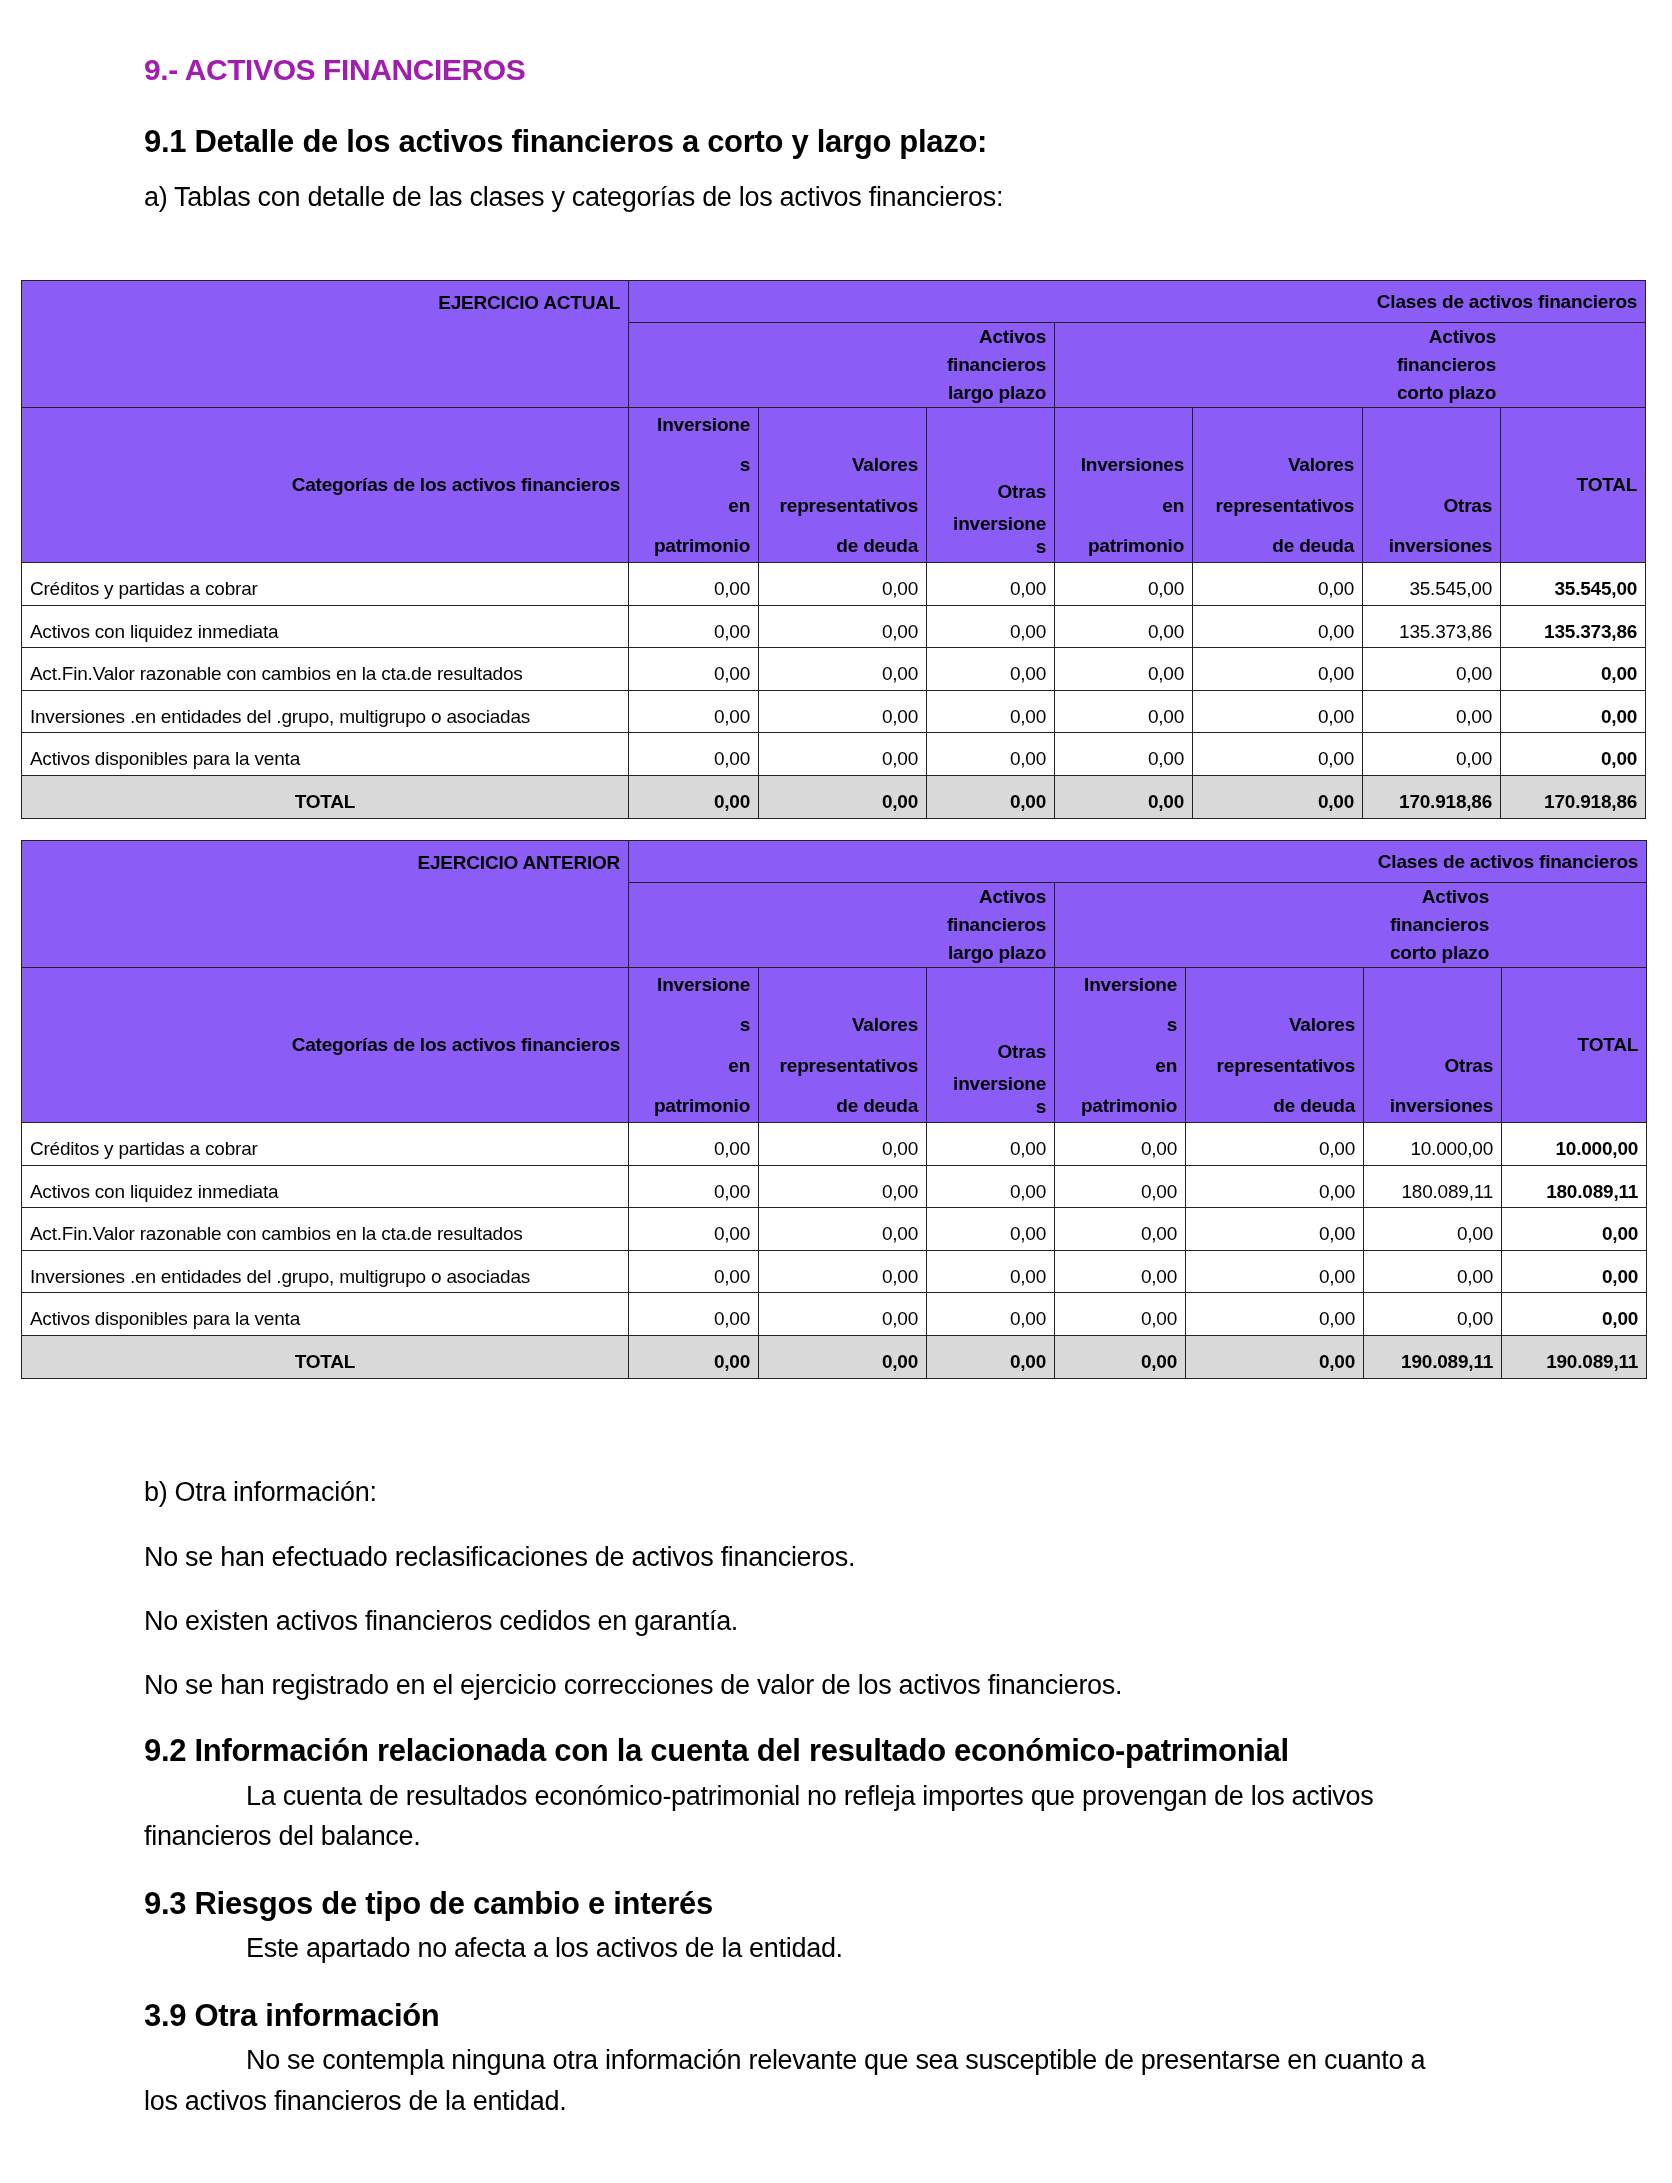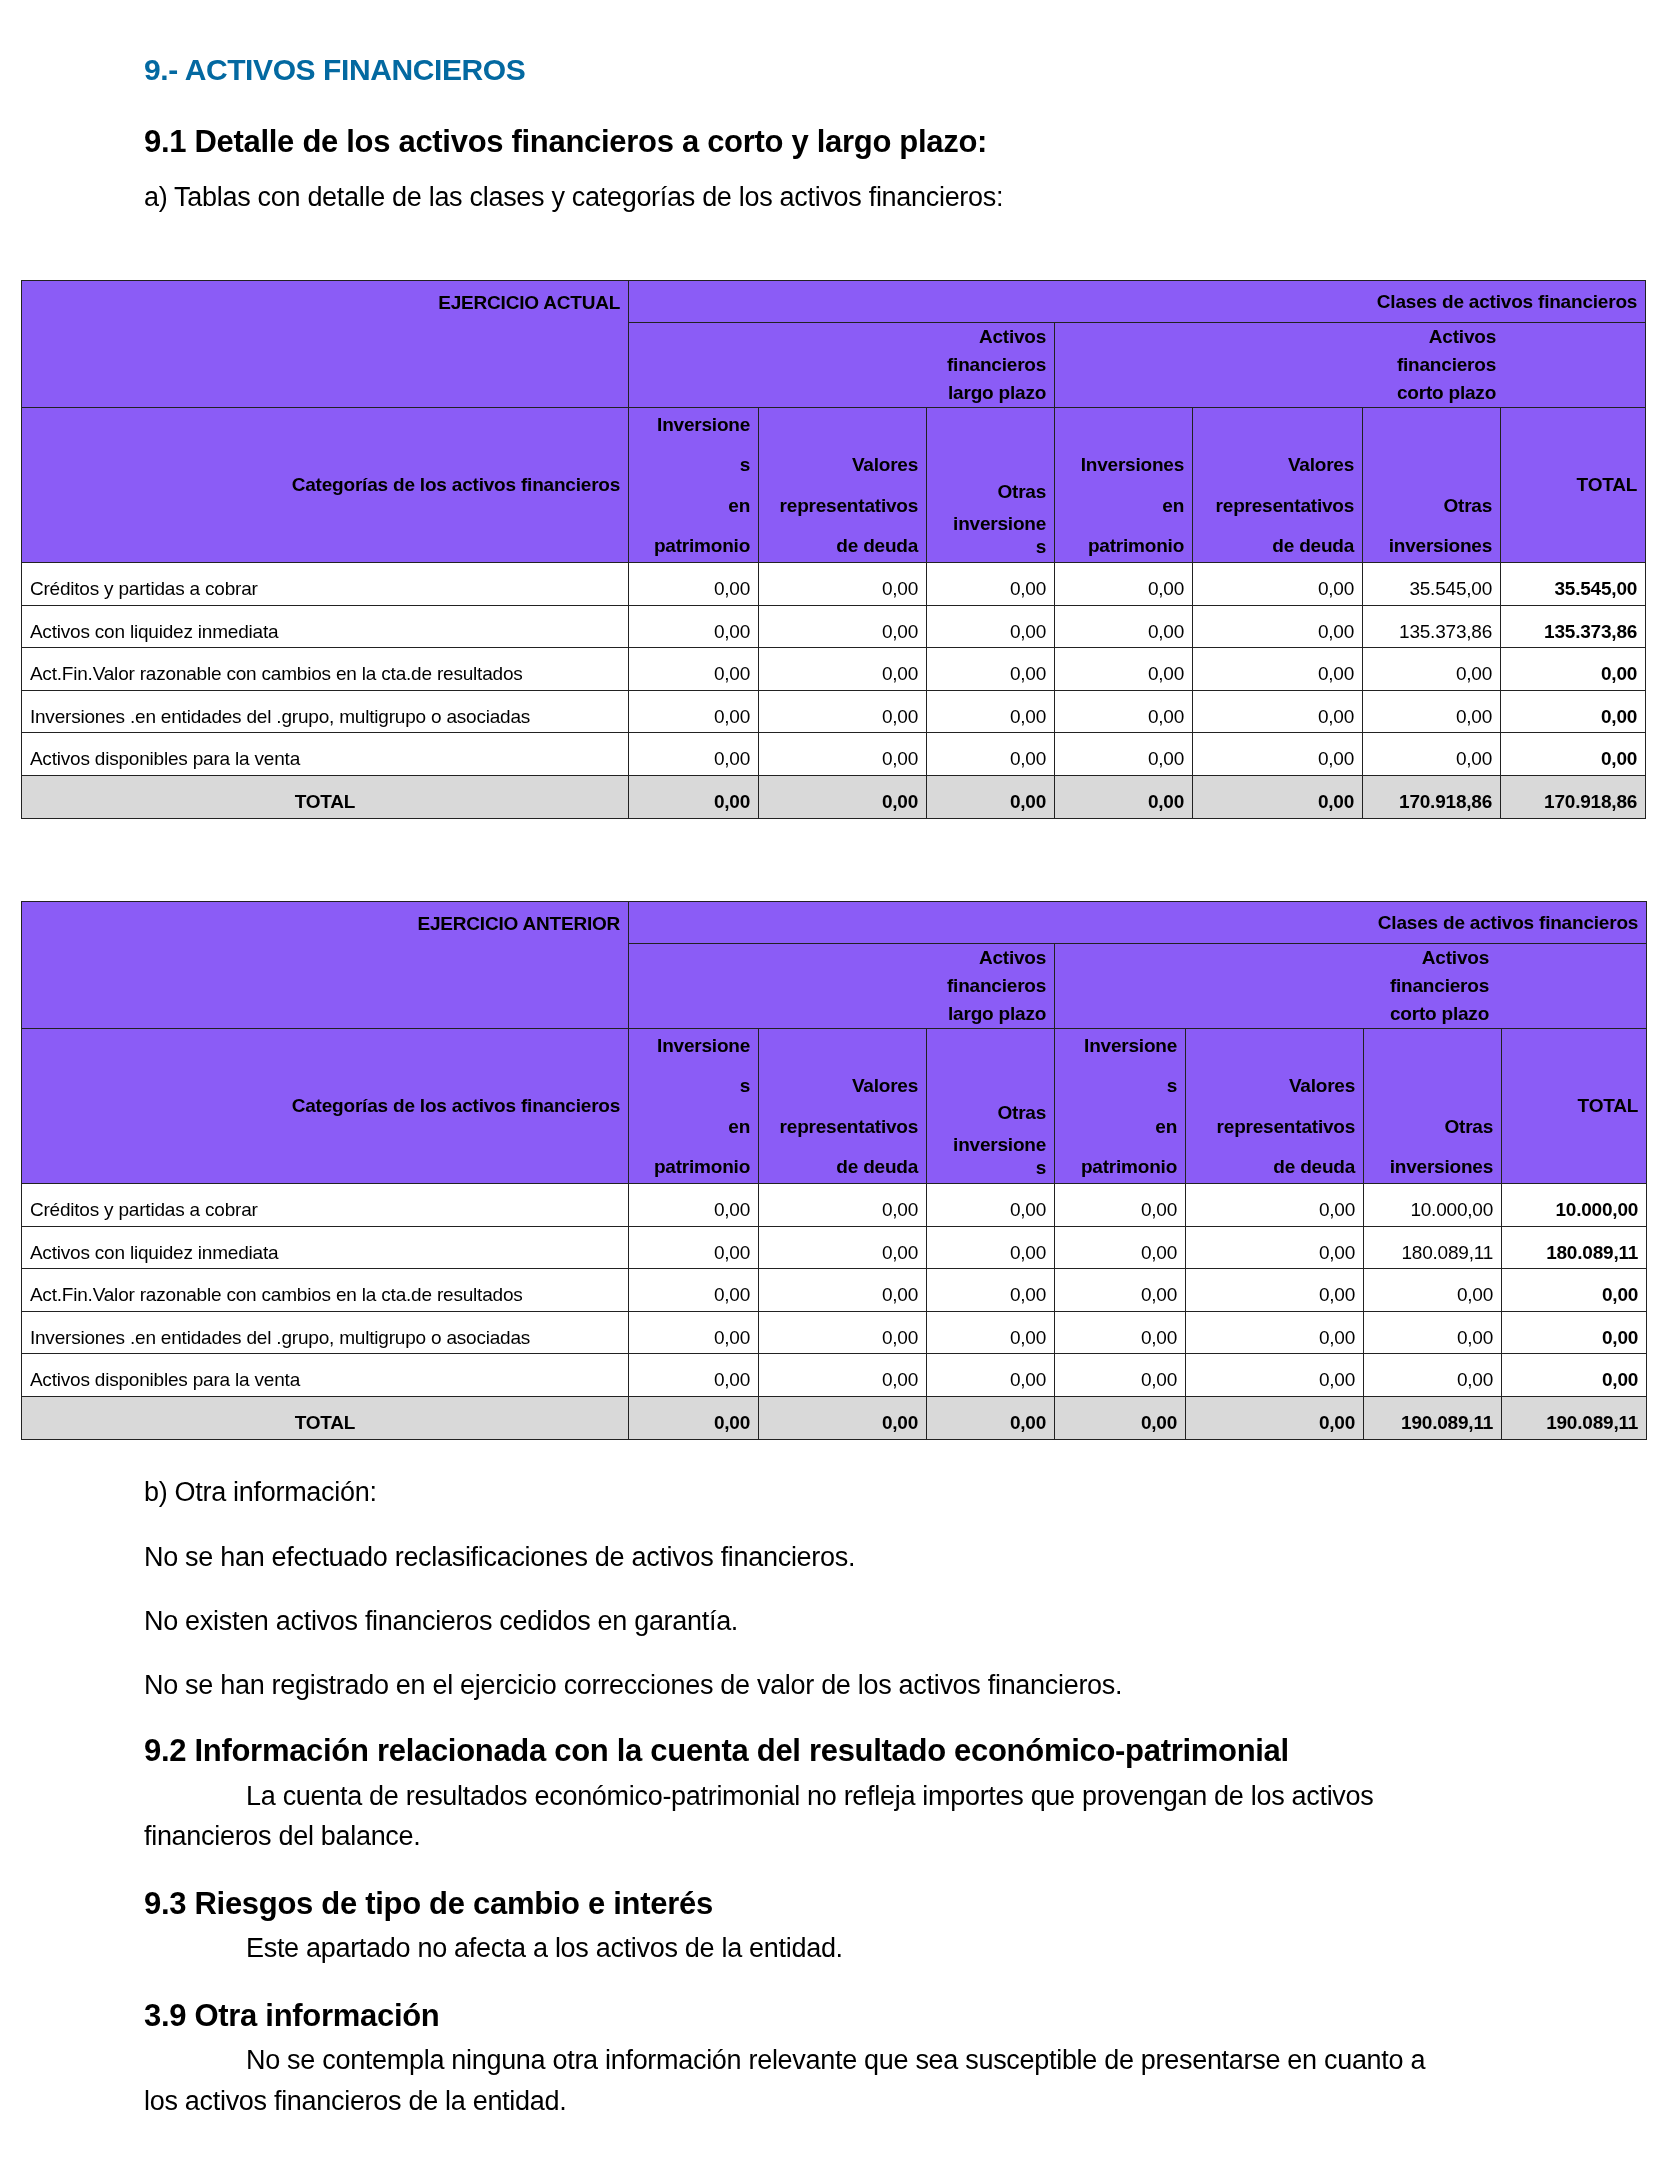--- a/index.html
+++ b/index.html
@@ -1,18 +1,18 @@
 <!DOCTYPE html>
 <html style="font-size:12.6px"><head>
 <meta charset="utf-8">
 <style>
   html, body { margin:0; padding:0; background:#ffffff; }
   body { width:1672px; height:2183px; position:relative; font-family:"Liberation Sans", sans-serif; color:#000; overflow:hidden; }
   .abs { position:absolute; }
-  .h-title { left:144px; top:53px; font-size:30px; font-weight:bold; color:#0369a1; white-space:nowrap; letter-spacing:-0.4px; }
+  .h-title { left:144px; top:53px; font-size:30px; font-weight:bold; color:#a21caf; white-space:nowrap; letter-spacing:-0.4px; }
   .h-sub { font-size:31px; font-weight:bold; white-space:nowrap; letter-spacing:-0.3px; }
   .p { font-size:27px; white-space:nowrap; letter-spacing:-0.3px; }
   table.fin { position:absolute; left:21px; width:1625px; border-collapse:collapse; table-layout:fixed; font-size:19px; letter-spacing:-0.2px; }
   table.fin td { border:1.6px solid #222; padding:0 7.9px; overflow:hidden; }
   table.fin .hd { background:#8b5cf6; text-align:right; vertical-align:middle; line-height:28px; font-weight:bold; }
   table.fin tr.r1 td { height:41px; }
   table.fin tr.r2 td { height:82px; }
   table.fin tr.r3 td { height:154px; }
   table.fin tr.data td { height:40px; vertical-align:bottom; padding-bottom:1.6px; line-height:28px; }
   table.fin td.num { text-align:right; }
@@ -159,21 +159,21 @@
     <td class="num">0,00</td>
     <td class="num">0,00</td>
     <td class="num">0,00</td>
     <td class="num">0,00</td>
     <td class="num">170.918,86</td>
     <td class="num">170.918,86</td>
   </tr>
 </tbody>
   </table>
 
-<table class="fin" style="top:901px;">
+<table class="fin" style="top:840px;">
   <colgroup>
     <col style="width:607px">
       <col style="width:130px">
       <col style="width:168px">
       <col style="width:128px">
       <col style="width:131px">
       <col style="width:178px">
       <col style="width:138px">
       <col style="width:145px">
   </colgroup>

